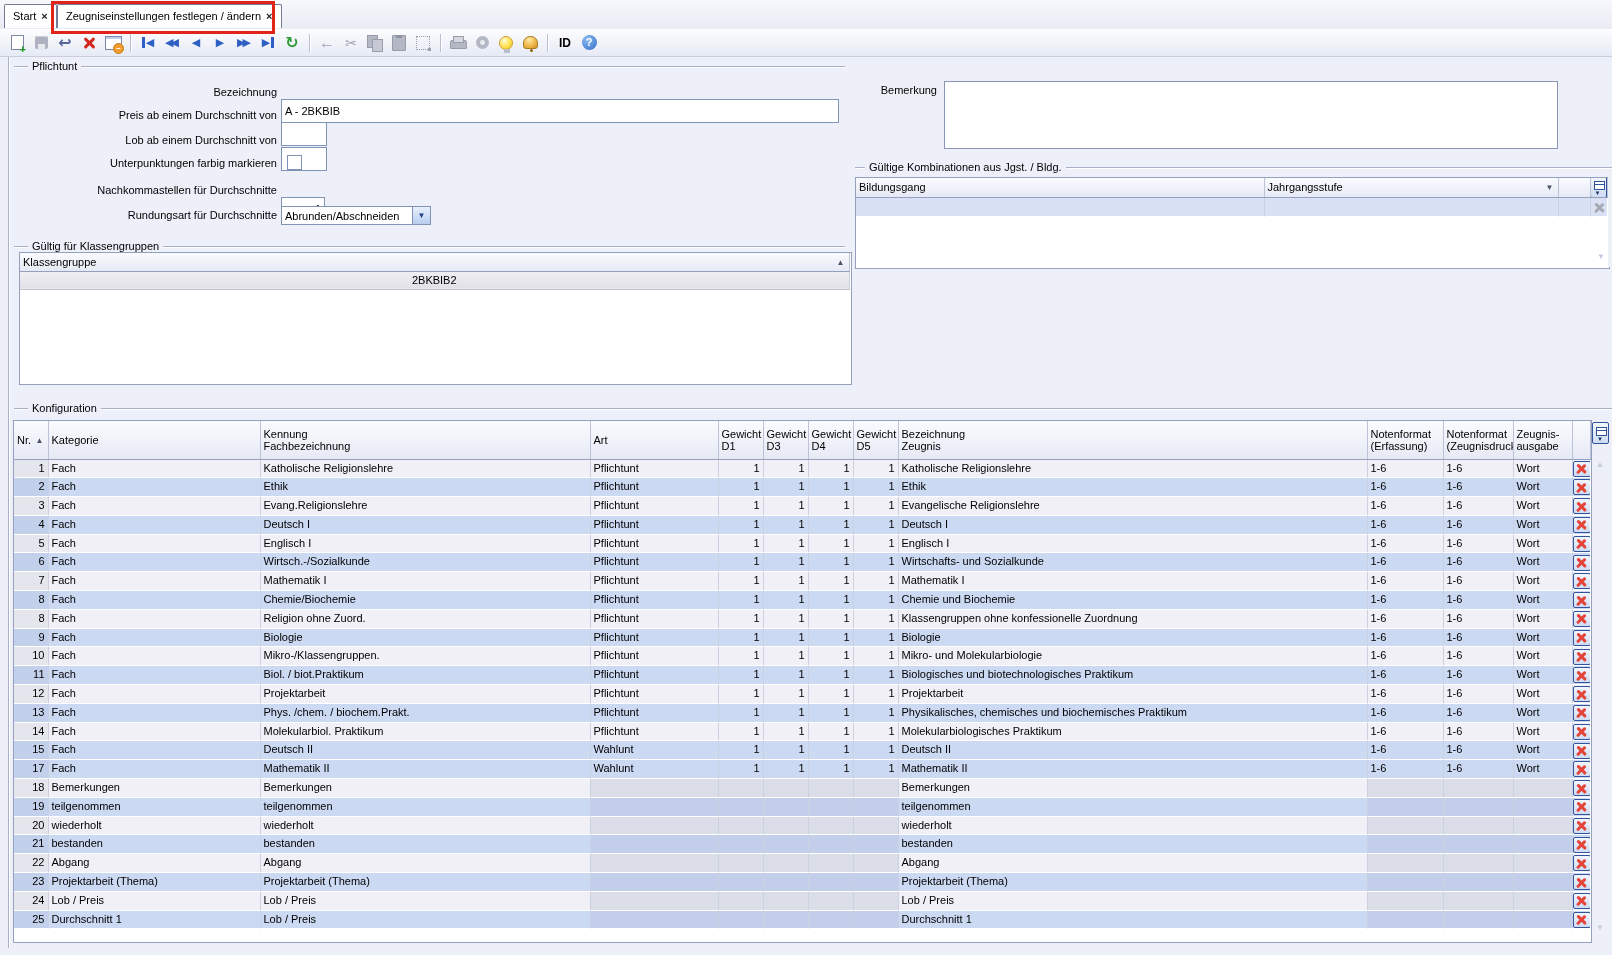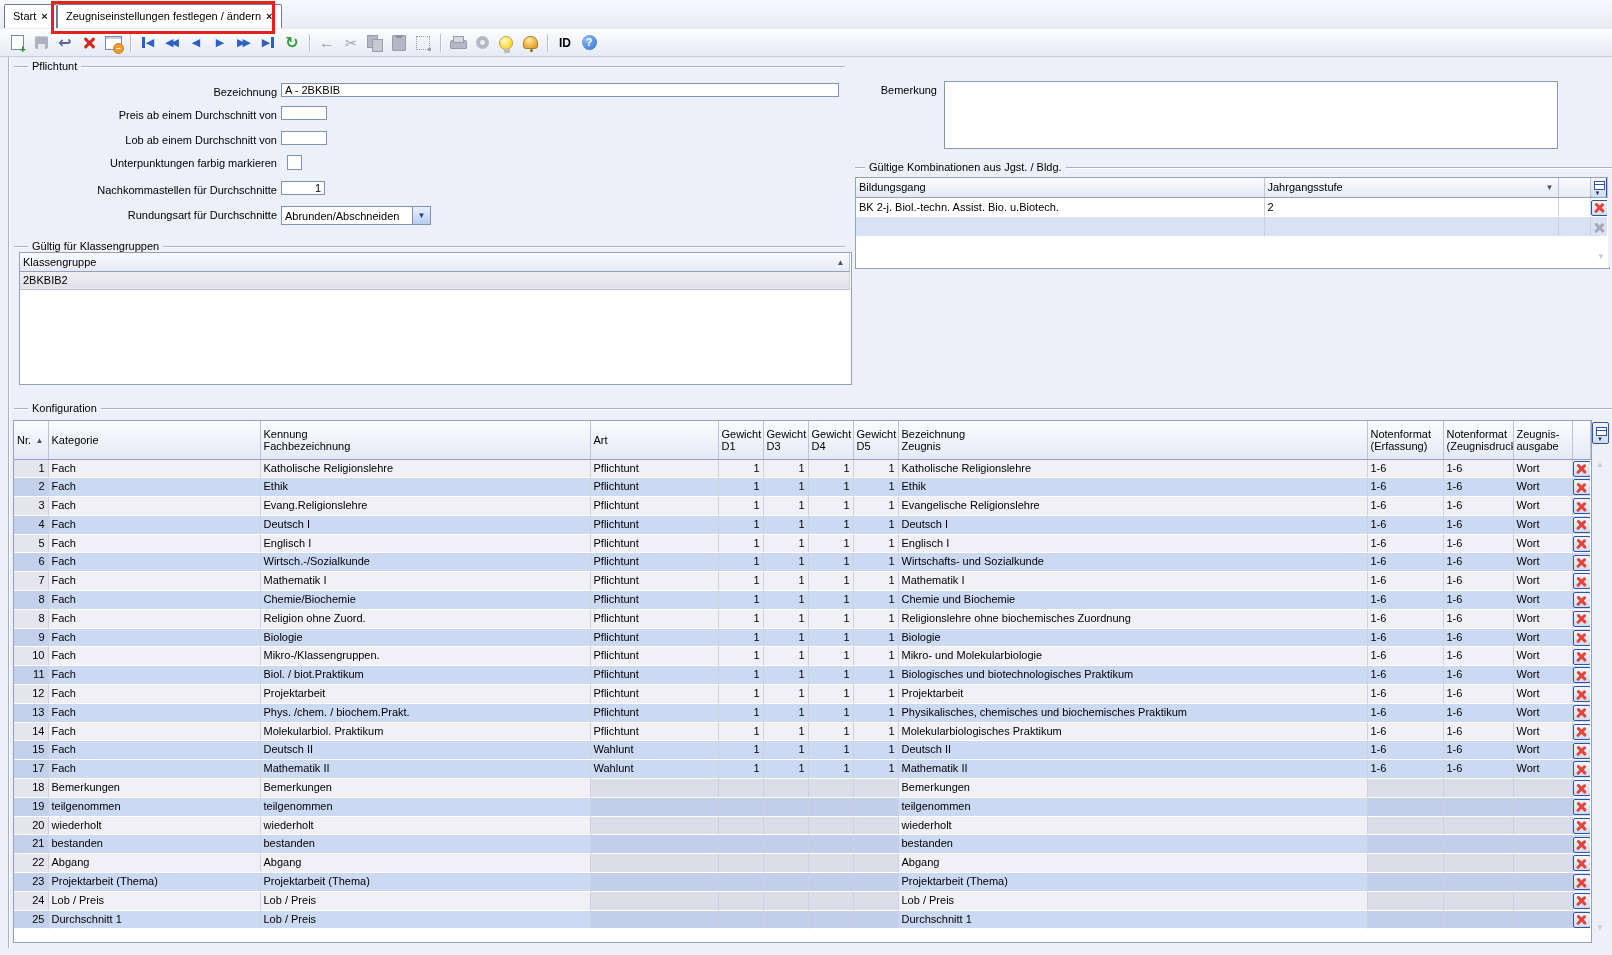--- a/index.html
+++ b/index.html
@@ -59,22 +59,22 @@
   .ico-id-badge{font-weight:bold;font-size:12px;color:#000;}
   .ico-help::before{content:"?";width:15px;height:15px;border-radius:50%;background:radial-gradient(circle at 35% 30%,#8cbcf4,#2f6cc8);color:#fff;font-weight:bold;font-size:11px;line-height:15px;text-align:center;}
 
   
   .grp-line{position:absolute;border-top:1px solid #a9b1c6;box-shadow:0 1px 0 rgba(255,255,255,.85);}
   .grp-title{position:absolute;background:#eef0f9;padding:0 4px;z-index:2;white-space:nowrap;}
   .vline{position:absolute;border-left:1px solid #a9b1c6;box-shadow:1px 0 0 rgba(255,255,255,.85);}
 
   
   .flabel{position:absolute;left:40px;width:237px;text-align:right;white-space:nowrap;}
-  .txt{position:absolute;height:14px;border:1px solid #7f93b4;background:#fff;font-family:inherit;
-       font-size:11px;padding:0 3px;box-sizing:border-box;}
+  .txt{position:absolute;height:24px;border:1px solid #7f93b4;background:#fff;font-family:inherit;
+       font-size:11px;padding:0 3px;box-sizing:border-box;margin-top:16px;}
   .txt.num{text-align:right;}
   .checkbox{position:absolute;width:13px;height:13px;background:#fff;border:1px solid #7f93b4;}
   .selectbox{position:absolute;height:19px;border:1px solid #7f93b4;background:#fff;box-sizing:border-box;}
   .selval{display:block;line-height:17px;padding:1px 20px 0 3px;white-space:nowrap;overflow:hidden;}
   .selbtn{position:absolute;right:0;top:0;bottom:0;width:17px;background:linear-gradient(#e8f0fd,#b9cdf0);
           border-left:1px solid #7f93b4;color:#1d3f85;font-size:8px;display:flex;align-items:center;justify-content:center;}
   .areabox{position:absolute;background:#fff;border:1px solid #8b95b5;}
 
   
   .gridbox{position:absolute;background:#fff;border:1px solid #95a0bd;overflow:hidden;}
@@ -88,21 +88,21 @@
   #konfig-box th{height:38px;box-sizing:border-box;}
   #komb-box td{height:18.5px;line-height:18.5px;}
   #komb-box th{height:19px;box-sizing:border-box;}
   #klass-box td{height:17px;line-height:17px;}
   #klass-box th{height:18px;box-sizing:border-box;}
   tr.ga td{background:#f0f0f6;} tr.gb td{background:#ccd9f3;}
   tr.ga td.nrc{background:#e5e5ed;} tr.gb td.nrc{background:#c2d0ec;}
   tr.ga td.dis{background:#dbdde8;} tr.gb td.dis{background:#c3cfea;}
   td.num{text-align:right;}
   td.delc{padding:0;text-align:center;border-right:none;}
-  tr.selrow td{background:linear-gradient(#efeff3,#e0e0e7);border-bottom:1px solid #c2c2cc;}
+  tr.selrow td{background:linear-gradient(#efeff3,#e0e0e7);border-bottom:1px solid #c2c2cc;text-align:center;}
   tr.newrow td{background:#d9e2f4;}
   .sort,.filt{position:absolute;right:4px;top:50%;transform:translateY(-50%);font-size:8px;color:#4a5166;}
   .hlab{display:inline-block;}
 
   .delbtn{display:inline-flex;align-items:center;justify-content:center;width:16px;height:14px;
           border:1px solid #31549c;border-radius:2px;background:linear-gradient(#f2f6fd,#cfdcf4);vertical-align:middle;}
   .delbtn.gray{border-color:transparent;background:transparent;}
   .xm{position:relative;width:11px;height:11px;display:inline-block;}
   .xm::before,.xm::after{content:"";position:absolute;left:4px;top:0;width:2.6px;height:11.5px;background:#e3453a;border-radius:1.2px;}
   .xm::before{transform:rotate(45deg);} .xm::after{transform:rotate(-45deg);}
@@ -200,28 +200,20 @@
       </colgroup>
       <thead>
         <tr>
           <th>Bildungsgang</th>
           <th>Jahrgangsstufe<span class="filt">▼</span></th>
           <th></th>
           <th style="padding:0;position:relative"><span class="gridbtn" style="left:-1px;top:-2px"></span></th>
         </tr>
       </thead>
       <tbody>
-        <tr class="">
-          <td>BK 2-j. Biol.-techn. Assist. Bio. u.Biotech.</td>
-          <td>2</td>
-          <td></td>
-          <td class="delc"><span class="delbtn">
-              <span class="xm"></span>
-            </span></td>
-        </tr>
         <tr class="newrow">
           <td></td>
           <td></td>
           <td></td>
           <td class="delc"><span class="delbtn gray">
               <span class="xm xg"></span>
             </span></td>
         </tr>
       </tbody>
     </table>
@@ -433,21 +425,21 @@
         </tr>
         <tr class="ga">
           <td class="nrc num">8</td>
           <td class="">Fach</td>
           <td class="">Religion ohne Zuord.</td>
           <td class="">Pflichtunt</td>
           <td class="num">1</td>
           <td class="num">1</td>
           <td class="num">1</td>
           <td class="num">1</td>
-          <td class="">Religionslehre ohne biochemisches Zuordnung</td>
+          <td class="">Klassengruppen ohne konfessionelle Zuordnung</td>
           <td class="">1-6</td>
           <td class="">1-6</td>
           <td class="">Wort</td>
           <td class="delc"><span class="delbtn">
               <span class="xm"></span>
             </span></td>
         </tr>
         <tr class="gb">
           <td class="nrc num">9</td>
           <td class="">Fach</td>

